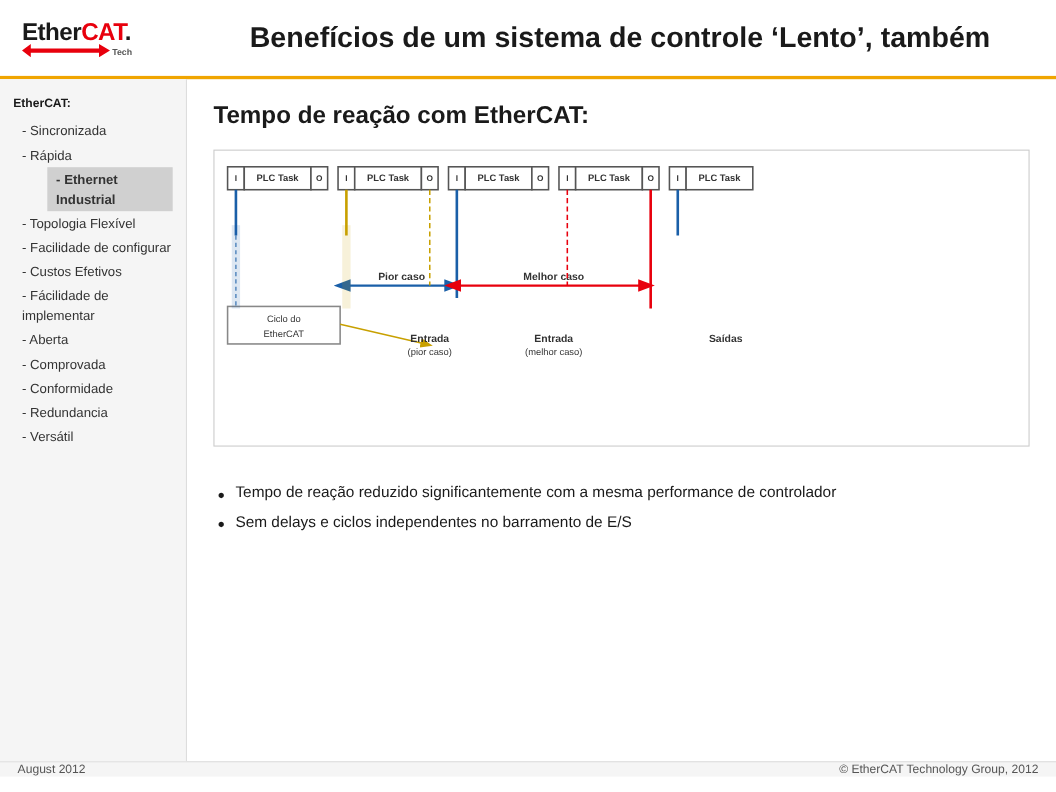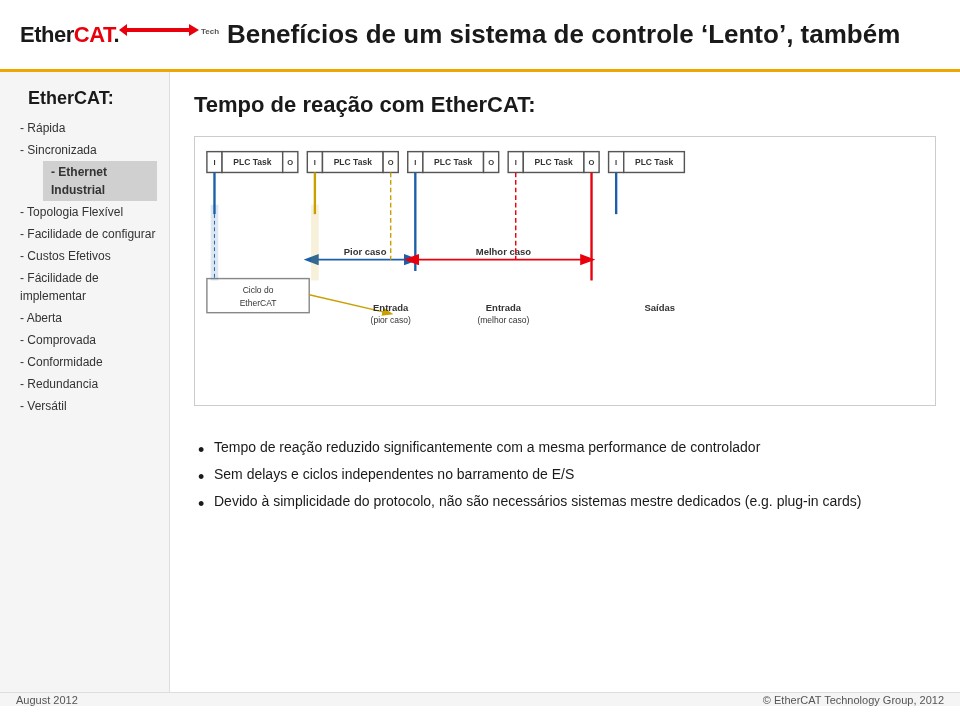--- a/index.html
+++ b/index.html
@@ -23,21 +23,21 @@
 
     .logo-area {
       width: 170px;
       display: flex;
       align-items: center;
       flex-shrink: 0;
     }
 
     .logo-ethercat {
       display: flex;
-      flex-direction: row;
+      flex-direction: column;
       line-height: 1;
     }
 
     .logo-text-top {
       font-size: 22px;
       font-weight: 900;
       color: #1a1a1a;
       letter-spacing: -0.5px;
     }
 
@@ -61,25 +61,24 @@
     
     .sidebar {
       width: 170px;
       background: #f5f5f5;
       border-right: 1px solid #ddd;
       padding: 16px 12px;
       flex-shrink: 0;
     }
 
     .sidebar-section-title {
-      font-size: 18px;
+      font-size: 11px;
       font-weight: bold;
       color: #1a1a1a;
       margin-bottom: 8px;
-      margin-left: 16px;
     }
 
     .sidebar-item {
       font-size: 12px;
       color: #333;
       padding: 2px 0 2px 8px;
       line-height: 1.5;
     }
 
     .sidebar-item.highlighted {
@@ -171,22 +170,22 @@
       </svg>
     </div>
   </div>
   <div class="header-title">Benefícios de um sistema de controle ‘Lento’, também</div>
 </div>
 
 <div class="main-layout">
 
   <div class="sidebar">
     <div class="sidebar-section-title">EtherCAT:</div>
+    <div class="sidebar-item">- Sincronizada</div>
     <div class="sidebar-item">- Rápida</div>
-    <div class="sidebar-item">- Sincronizada</div>
     <div class="sidebar-item highlighted">- Ethernet Industrial</div>
     <div class="sidebar-item">- Topologia Flexível</div>
     <div class="sidebar-item">- Facilidade de configurar</div>
     <div class="sidebar-item">- Custos Efetivos</div>
     <div class="sidebar-item">- Fácilidade de implementar</div>
     <div class="sidebar-item">- Aberta</div>
     <div class="sidebar-item">- Comprovada</div>
     <div class="sidebar-item">- Conformidade</div>
     <div class="sidebar-item">- Redundancia</div>
     <div class="sidebar-item">- Versátil</div>
@@ -287,21 +286,20 @@
 
         <rect x="6" y="60" width="8" height="80" fill="#1a5fa8" opacity="0.15"></rect>
         <rect x="112" y="60" width="8" height="80" fill="#c8a000" opacity="0.15"></rect>
 
       </svg>
     </div>
 
     <ul class="bullet-list">
       <li>Tempo de reação reduzido significantemente com a mesma performance de controlador</li>
       <li>Sem delays e ciclos independentes no barramento de E/S</li>
-      <li>Devido à simplicidade do protocolo, não são necessários sistemas mestre dedicados (e.g. plug-in cards)</li>
     </ul>
   </div>
 
 </div>
 
 <div class="footer">
   <span>August 2012</span>
   <span>© EtherCAT Technology Group, 2012</span>
 </div>
 

